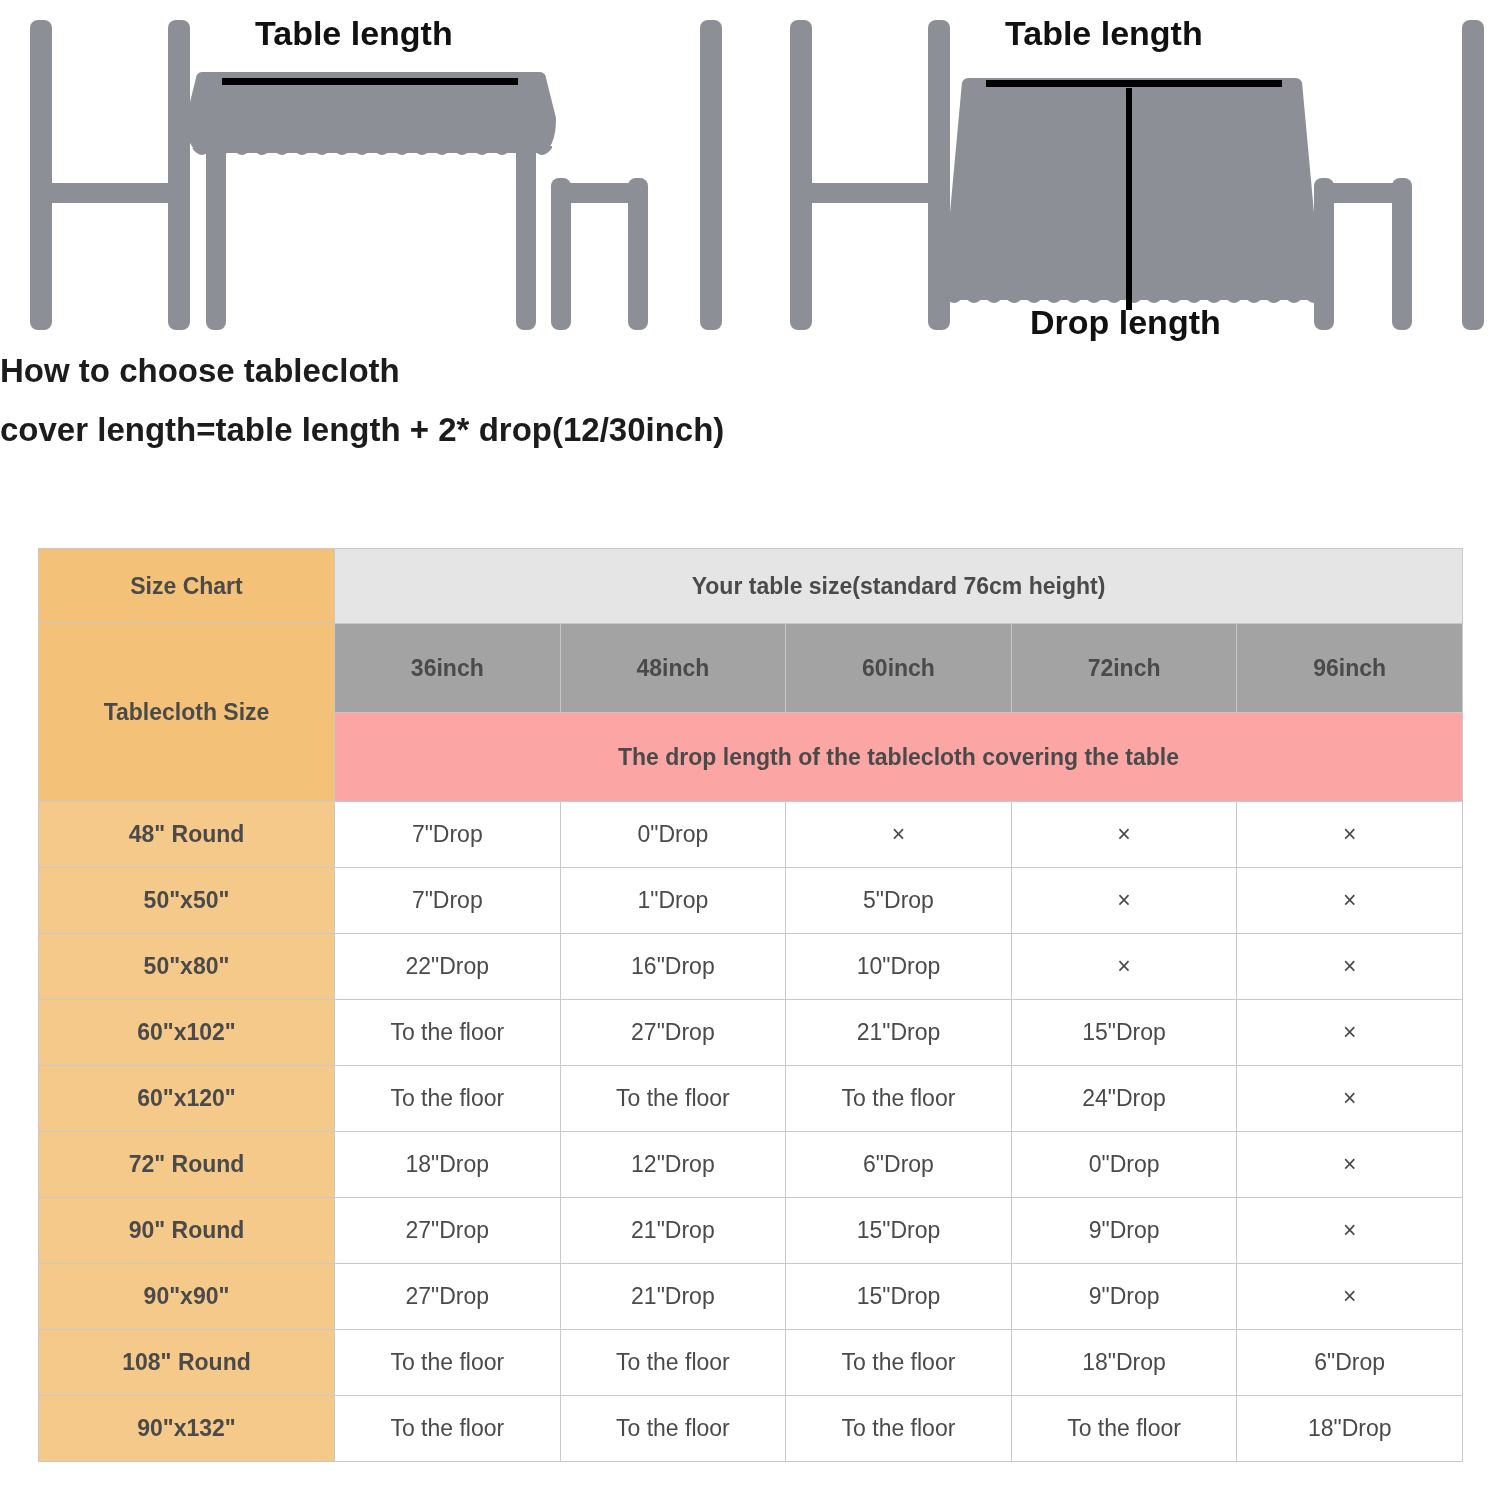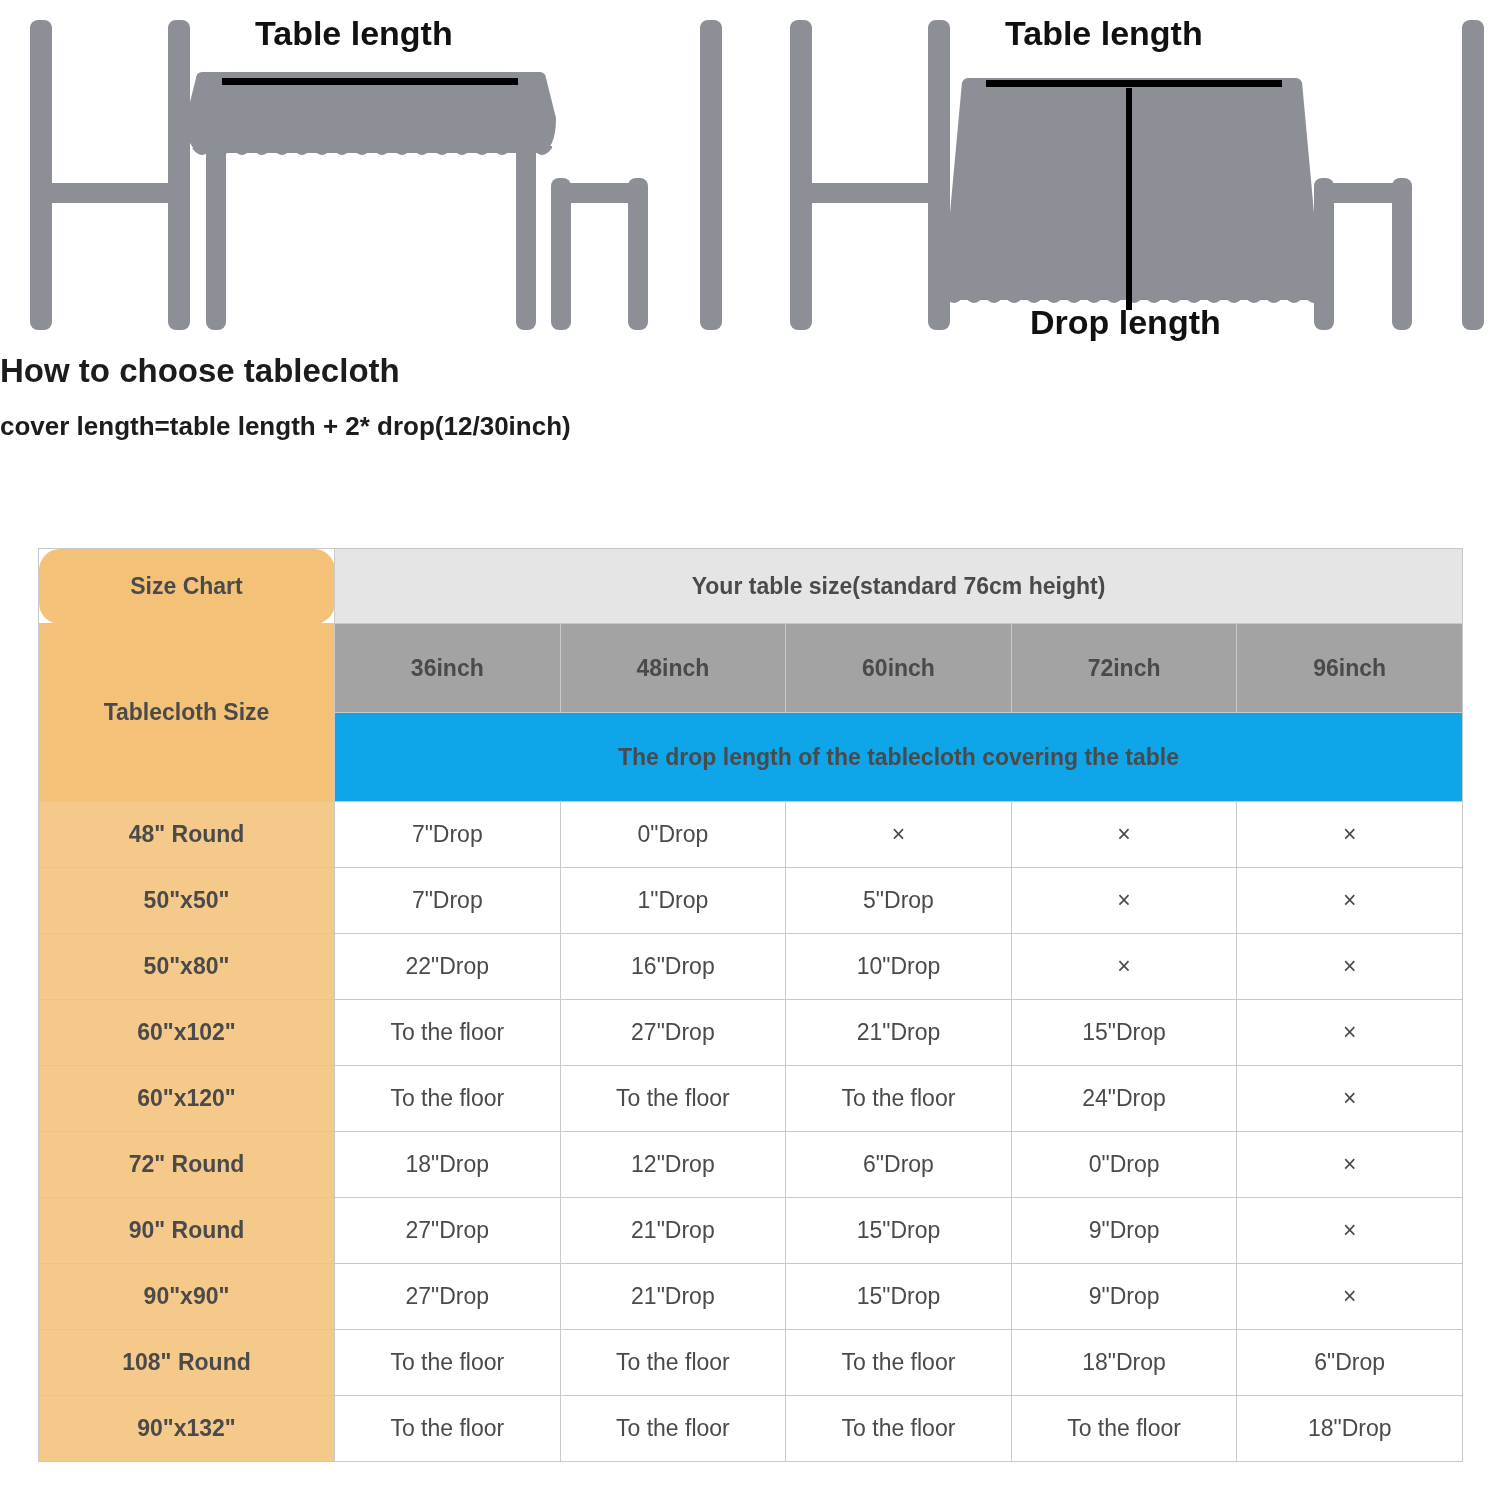--- a/index.html
+++ b/index.html
@@ -41,21 +41,21 @@
   #label-table-length-left { left: 255px; top: 14px; }
   #label-table-length-right { left: 1005px; top: 14px; }
   #label-drop-length { left: 1030px; top: 303px; }
 
   
   .headings {
     text-align: left;
     margin-top: 4px;
   }
   .heading-line {
-    font-size: 26px;
+    font-size: 33px;
     font-weight: bold;
     color: #1c1c1c;
     line-height: 1.0;
     margin: 0 0 22px 0;
     white-space: nowrap;
   }
   .heading-line.first { font-size: 33px; margin-bottom: 26px; }
 
   
   .chart-wrap {
@@ -79,21 +79,20 @@
   }
   .col-first { width: 296px; }
   .col-rest  { width: 225.6px; }
 
   .cell-head-left {
     background: #f3c177;
     font-size: 26px;
     font-weight: bold;
     color: #4d4436;
     height: 74px;
-    border-radius: 21px;
   }
   .cell-head-top {
     background: #e5e5e5;
     font-size: 27px;
     font-weight: bold;
     color: #4d4436;
     height: 74px;
   }
   .cell-subhead {
     background: #a3a3a3;
@@ -103,21 +102,21 @@
     font-weight: bold;
   }
   .cell-rowlabel-tall {
     background: #f3c177;
     font-size: 25px;
     font-weight: bold;
     color: #4d4436;
     height: 176px;
   }
   .cell-spanning-note {
-    background: #0ea5e9;
+    background: #fca5a5;
     font-size: 27px;
     font-weight: bold;
     color: #4a4a4a;
     height: 88px;
   }
   .cell-rowlabel {
     background: #f5c98a;
     font-size: 25px;
     font-weight: bold;
     color: #4a4034;

